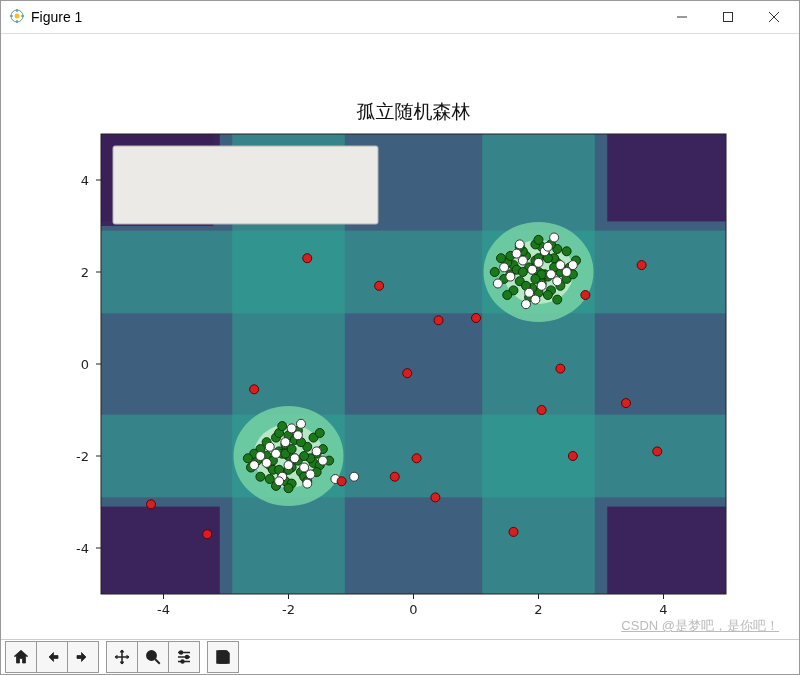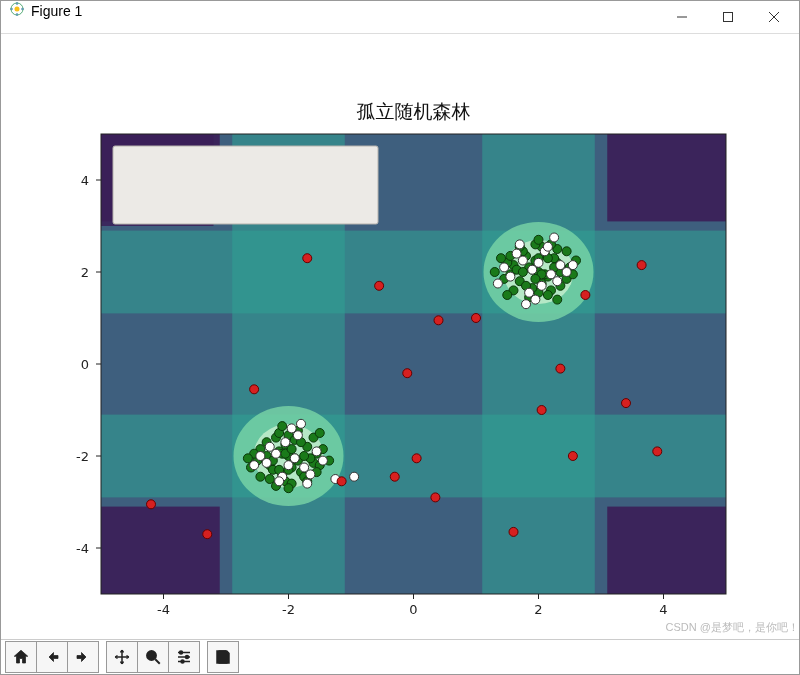--- a/index.html
+++ b/index.html
@@ -1,27 +1,27 @@
 <!DOCTYPE html>
 <html><head>
 <meta charset="utf-8">
 <style>
   html,body{margin:0;padding:0;font-family:"Segoe UI",Arial,sans-serif;background:#f0f0f0;}
   .window{width:800px;height:675px;background:#fff;border:1px solid #999;box-sizing:border-box;display:flex;flex-direction:column;}
-  .titlebar{height:32px;display:flex;align-items:flex-start;justify-content:space-between;padding:0 2px 0 8px;border-bottom:1px solid #ddd;}
+  .titlebar{height:32px;display:flex;align-items:center;justify-content:space-between;padding:0 2px 0 8px;border-bottom:1px solid #ddd;}
   .titlebar-left{display:flex;align-items:center;gap:6px;font-size:14px;}
   .titlebar-right{display:flex;}
   .win-btn{width:46px;height:32px;display:flex;align-items:center;justify-content:center;}
   .win-btn svg{stroke:#333;stroke-width:1;fill:none;}
   .figure-area{flex:1;position:relative;background:#fff;}
   .toolbar{height:34px;border-top:1px solid #ccc;display:flex;align-items:center;padding:0 4px;gap:0;}
   .tbtn{width:30px;height:30px;border:1px solid #999;background:#f6f6f6;display:flex;align-items:center;justify-content:center;margin-right:-1px;}
   .tbtn svg{stroke:#222;fill:#222;}
   .sep{width:8px;}
-  .watermark{position:absolute;right:0;bottom:4px;font-size:11px;color:#bbb;}
+  .watermark{position:absolute;right:20px;bottom:4px;font-size:13px;color:#bbb;text-decoration:underline;}
   svg.plot{position:absolute;left:0;top:0;}
   .axis text{font-size:13px;fill:#222;font-family:DejaVu Sans,Arial,sans-serif;}
   .legend-box{fill:#eceae6;stroke:#b6b3ad;stroke-width:1;}
   .legend text{font-family:DejaVu Sans Mono,Menlo,Consolas,monospace;font-size:14px;fill:#222;}
   .title{font-size:19px;fill:#111;text-anchor:middle;font-family:"Microsoft YaHei","SimSun","PingFang SC",sans-serif;}
 </style>
 </head>
 <body>
 <div class="window">
 

